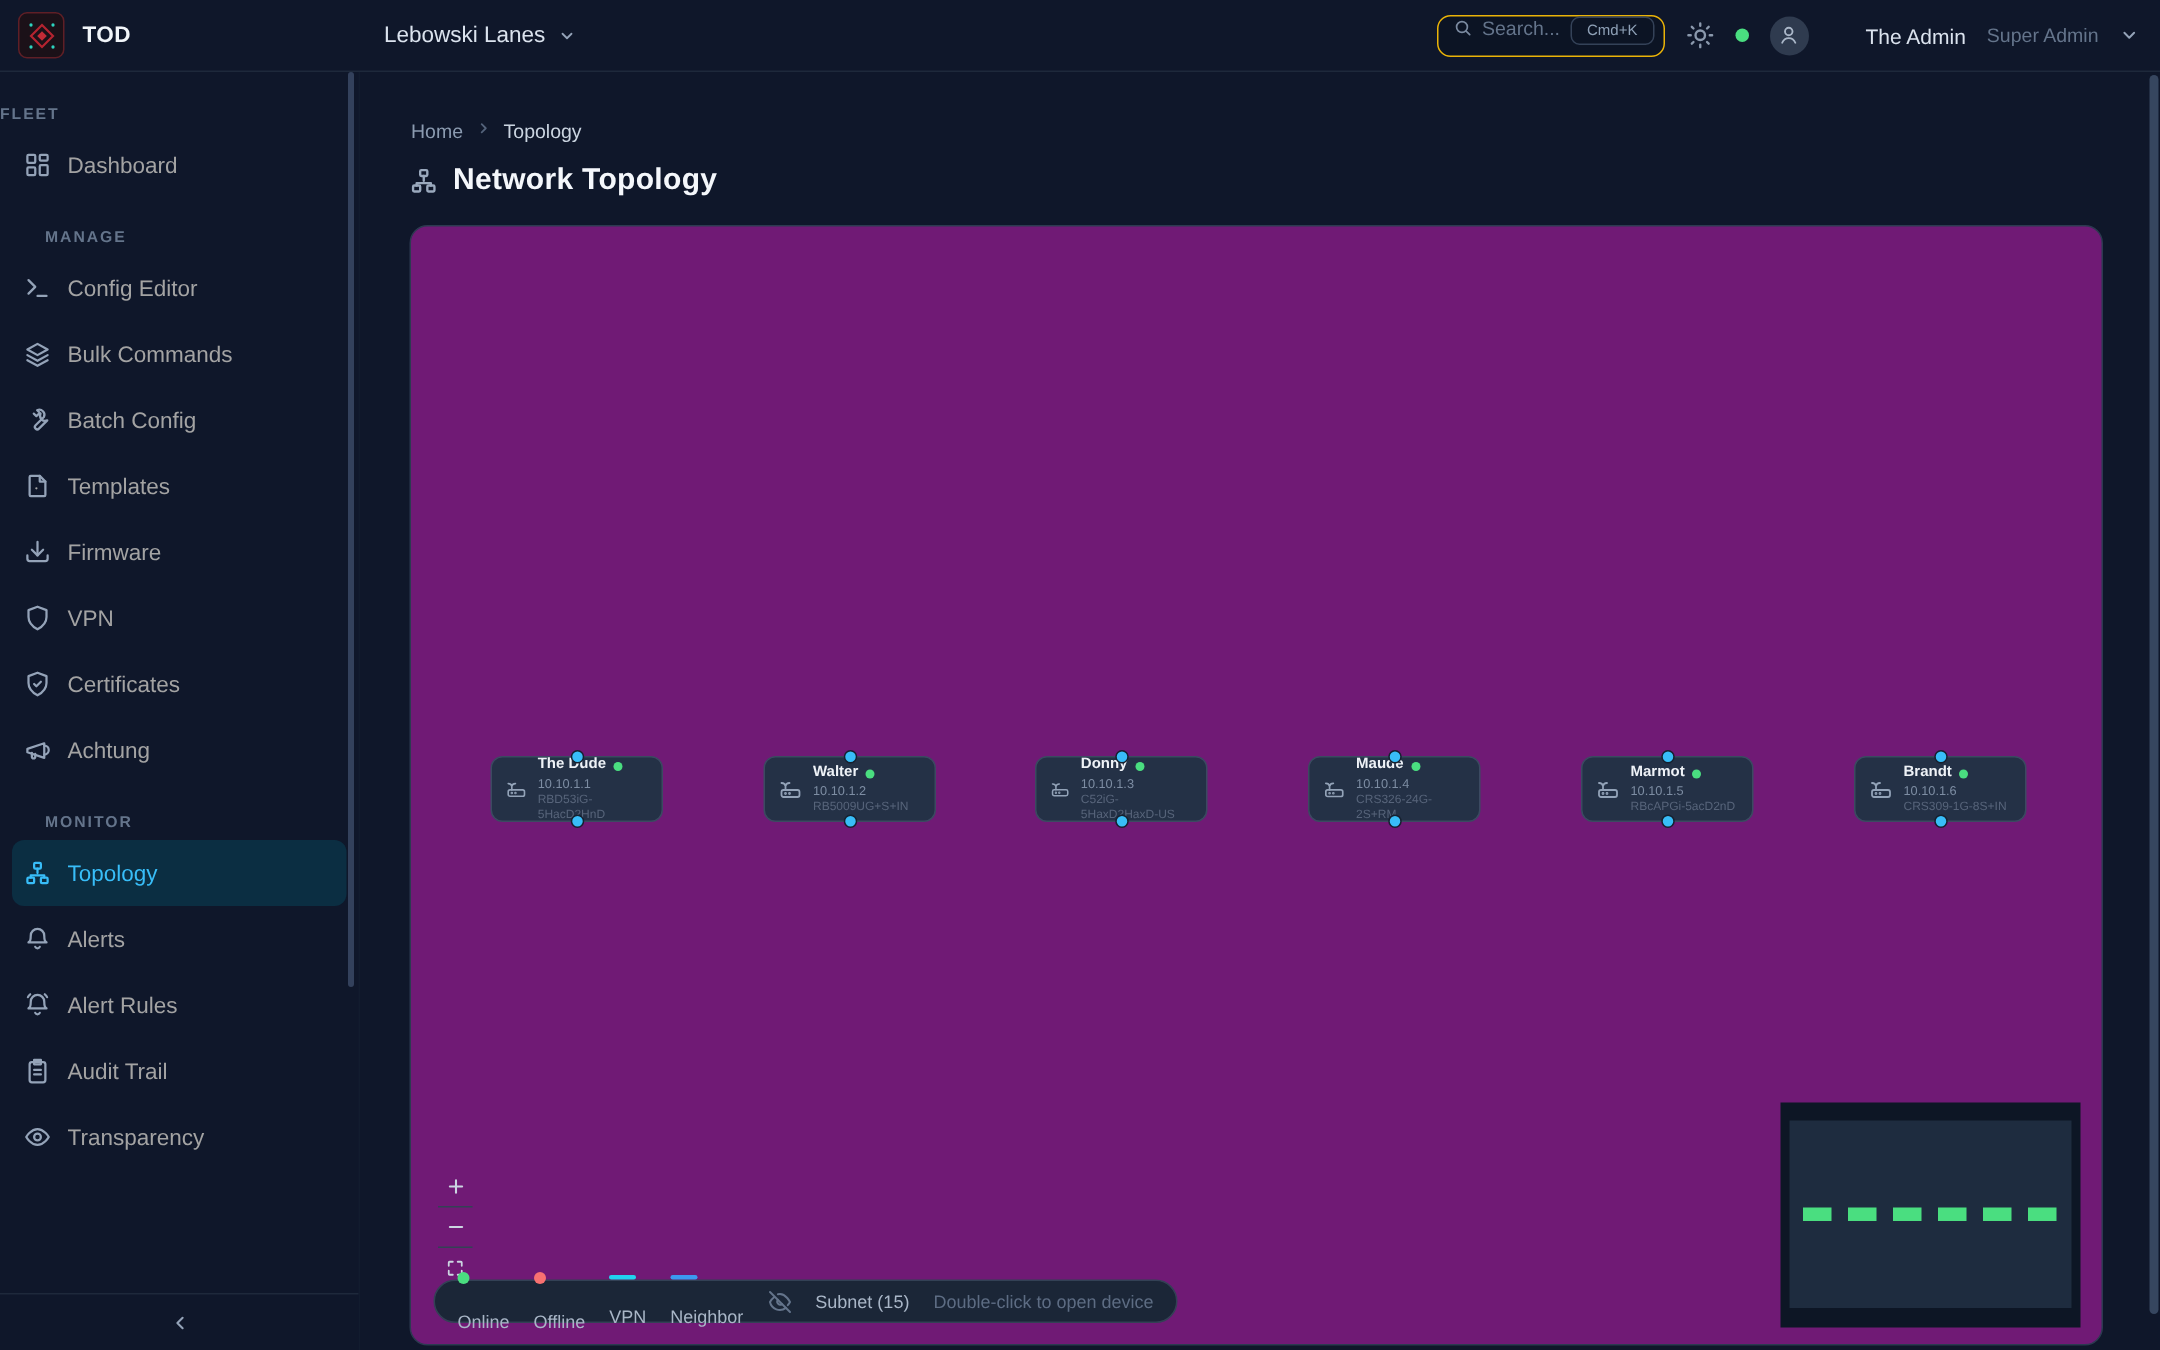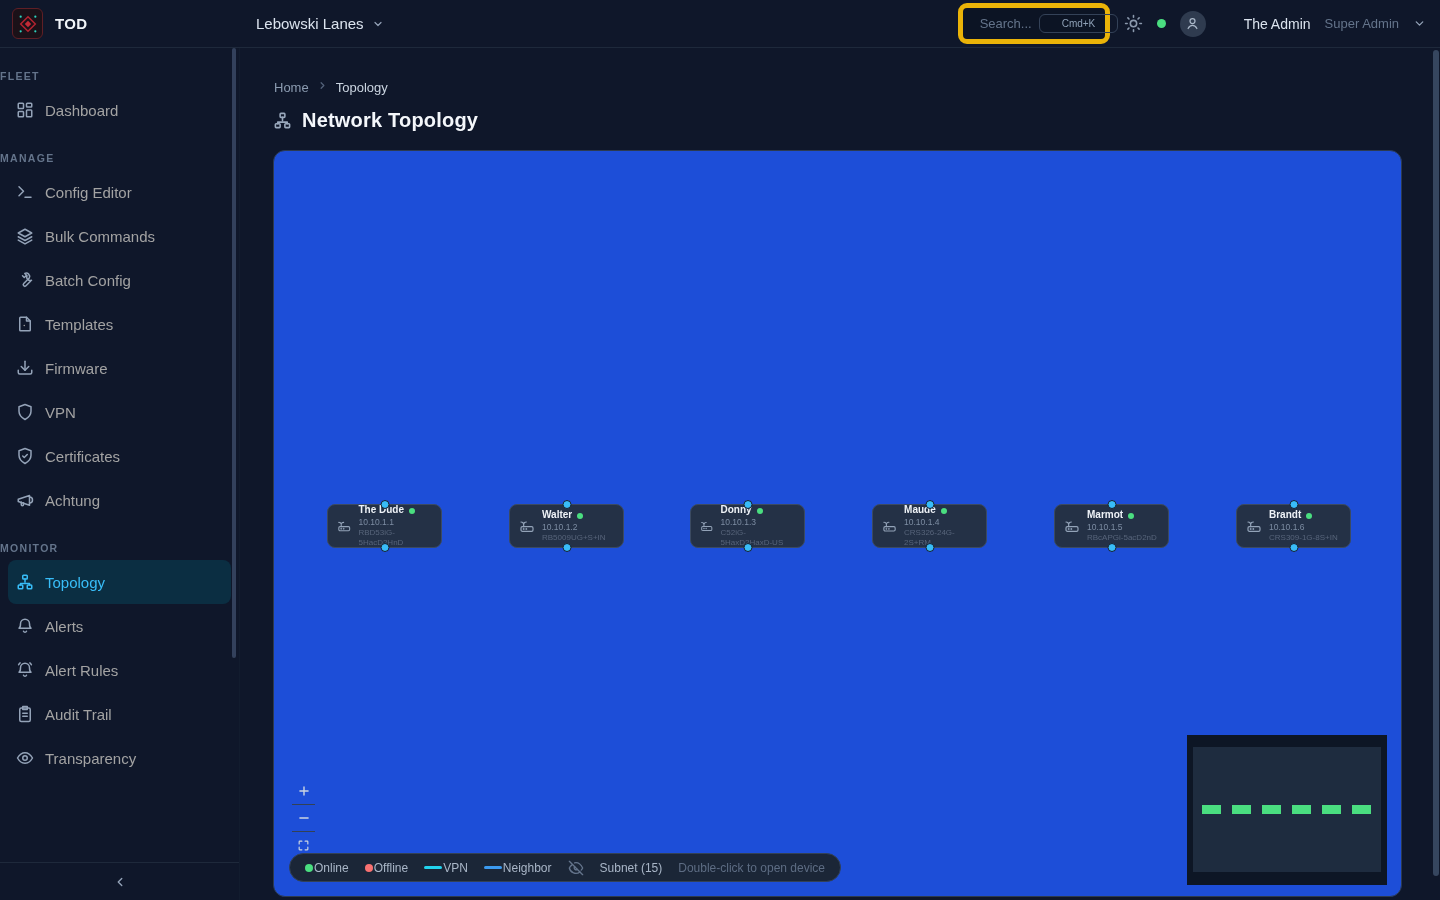--- a/index.html
+++ b/index.html
@@ -8,55 +8,55 @@
 
   
   .topbar { position:absolute; top:0; left:0; width:1440px; height:48px;
     background:#0f172a; border-bottom:1px solid #1e293b; display:flex; align-items:center; z-index:30; }
   .brand { width:240px; display:flex; align-items:center; gap:12px; padding-left:12px; flex:none; }
   .logo-tile { width:31px; height:31px; border-radius:6px; background:#1b1118;
     border:1px solid #5f1f26; display:flex; align-items:center; justify-content:center; }
   .brand-name { font-size:15px; font-weight:bold; color:#f1f5f9; letter-spacing:.3px; }
   .org { display:flex; align-items:center; gap:8px; margin-left:16px; font-size:15px; color:#dbe3ee; cursor:pointer; }
   .topbar-right { margin-left:auto; display:flex; align-items:center; gap:14px; padding-right:14px; }
-  .searchbox { width:152px; height:41px; border:5px solid #eab308; background:#0c1424; border-radius:9px;
-    display:flex; align-items:center; gap:7px; padding:0 6px 0 10px; }
+  .searchbox { width:152px; height:28px; border:1px solid #eab308; background:#0c1424; border-radius:9px;
+    display:flex; align-items:flex-start; gap:7px; padding:0 6px 0 10px; }
   .searchbox .ph { font-size:13px; color:#64748b; flex:1; }
-  .kbd { font-size:10px; color:#8ea0b6; border:1px solid #344258; border-radius:6px; padding:3px 22px; white-space:nowrap; }
+  .kbd { font-size:10px; color:#8ea0b6; border:1px solid #344258; border-radius:6px; padding:3px 10px; white-space:nowrap; }
   .conn-dot { width:9px; height:9px; border-radius:50%; background:#4ade80; }
   .avatar { width:26px; height:26px; border-radius:50%; background:#2f3b4f; display:flex; align-items:center; justify-content:center; }
   .user-name { font-size:14px; color:#dbe3ee;margin-left:24px; }
   .user-role { font-size:13px; color:#64748b;text-align:center; }
 
   
   .sidebar { position:absolute; top:48px; left:0; width:240px; height:852px; background:#0f172a;
     border-right:1px solid #16203285; z-index:20; }
   .nav { padding-top:14px; }
   .nav-section-title { height:26px; padding:0 0; font-size:10.5px; font-weight:bold; letter-spacing:1.3px;
     color:#64748b; display:flex; align-items:flex-end; padding-bottom:6px; }
-  .nav-section-title.gap { margin-top:12px; }
+  .nav-section-title.gap { margin-top:12px;margin-left:30px; }
   .nav-item { height:44px; margin:0 8px; padding:0 8px; border-radius:8px; display:flex; align-items:center;
     gap:11px; color:#a3a3a3; font-size:15px; cursor:pointer; }
   .nav-item svg { flex:none; }
   .nav-item.active { background:#0b2e42; color:#38bdf8; }
   .nav-item.active svg { stroke:#38bdf8; }
   .nav-item svg { stroke:#94a3b8; }
   .side-scrollthumb { position:absolute; top:0; right:3px; width:4px; height:610px; border-radius:2px; background:#33415c; }
   .side-footer { position:absolute; bottom:0; left:0; width:100%; height:38px; border-top:1px solid #1e293b;
     background:#0f172a; display:flex; align-items:center; justify-content:center; cursor:pointer; }
 
   
   .breadcrumb { position:absolute; left:274px; top:80px; display:flex; gap:8px; font-size:13px; }
   .crumb-home { color:#8b9bb0; cursor:pointer; }
   .crumb-cur { color:#cbd5e1; }
   .title-row { position:absolute; left:273px; top:109px; display:flex; align-items:center; gap:10px; }
   .page-title { font-size:20px; font-weight:bold; color:#f4f7fb; letter-spacing:.2px; }
 
   .canvas { position:absolute; left:273px; top:150px; width:1129px; height:747px;
-    background:#1d4ed8; border:1px solid #2c3a50; border-radius:12px; z-index:10; }
+    background:#701a75; border:1px solid #2c3a50; border-radius:12px; z-index:10; }
 
   
   .node { position:absolute; top:353px; width:115px; height:44px; background:#243146; border:1px solid #3b4a61;
     border-radius:8px; display:flex; align-items:center; gap:7px; padding:0 9px; cursor:pointer; }
   .node::before, .node::after { content:''; position:absolute; left:50%; transform:translateX(-50%);
     width:7px; height:7px; border-radius:50%; background:#38bdf8; border:1px solid #16202f; }
   .node::before { top:-5px; } .node::after { bottom:-5px; }
   .node-info { display:flex; flex-direction:column; line-height:1.25; }
   .node-name-row { display:flex; align-items:center; gap:5px; }
   .node-name { font-size:10px; font-weight:bold; color:#eef2f7; }
@@ -65,21 +65,21 @@
   .node-model { font-size:8px; color:#57647a; }
 
   
   .controls { position:absolute; left:18px; top:626px; width:23px; display:flex; flex-direction:column; }
   .ctrl-btn { height:27px; display:flex; align-items:center; justify-content:center; cursor:pointer; }
   .ctrl-btn + .ctrl-btn { border-top:1px solid #334155; }
 
   
   .legend { position:absolute; left:15px; top:702px; height:29px; border:1px solid #334155; border-radius:15px;
     background:#1b2637; display:flex; align-items:center; gap:16px; padding:0 15px; font-size:12px; color:#a9b6c7; }
-  .legend-item { display:flex; align-items:center; gap:1px; }
+  .legend-item { display:flex; align-items:flex-start; gap:18px;flex-direction:column; }
   .dot { width:8px; height:8px; border-radius:50%; }
   .line-swatch { width:18px; height:3px; border-radius:2px; }
   .legend-hint { color:#5d6c83; }
 
   
   .minimap { position:absolute; left:913px; top:584px; width:200px; height:150px; background:#0d1625; cursor:pointer; }
   .minimap-viewport { position:absolute; left:6px; top:12px; width:188px; height:125px; background:#1e2c3f; }
   .minimap-bars { position:absolute; left:15px; top:70px; display:flex; gap:11px; }
   .mini-bar { width:19px; height:9px; background:#4ade80; }
 

